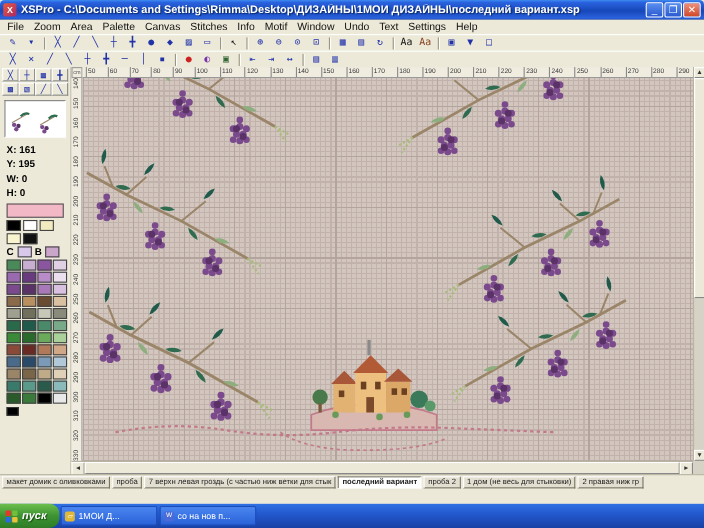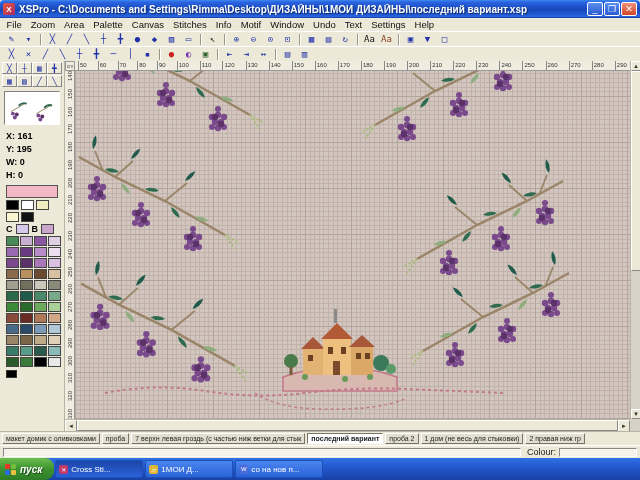--- a/index.html
+++ b/index.html
@@ -572,42 +572,33 @@
         <span>проба 2</span>
       </div>
       <div class="tab">
         <span>1 дом (не весь для стыковки)</span>
       </div>
       <div class="tab">
         <span>2 правая ниж гр</span>
       </div>
     </div>
 
-  <div class="statusbar">
-    <div class="sfield left"></div>
-    <span>Colour:</span>
-    <div class="sfield right"></div>
-  </div>
 
   <div class="taskbar">
     <div class="startbtn">
       <span class="flag">
         <i style="background:#e23a2a"></i>
           <i style="background:#6fbf3a"></i>
           <i style="background:#2a6ae2"></i>
           <i style="background:#e8c23a"></i>
       </span>
       <span>пуск</span>
     </div>
     <div style="display:flex;">
 
-    <div class="task active">
-        <span class="task-ic" style="background: rgb(192, 58, 106);">✕</span>
-        <span>Cross Sti...</span>
-      </div>
         <div class="task">
         <span class="task-ic" style="background: rgb(224, 184, 56);">▱</span>
         <span>1МОИ Д...</span>
       </div>
         <div class="task">
         <span class="task-ic" style="background: rgb(74, 106, 216);">W</span>
         <span>со на нов п...</span>
       </div>
       </div>
   </div>

